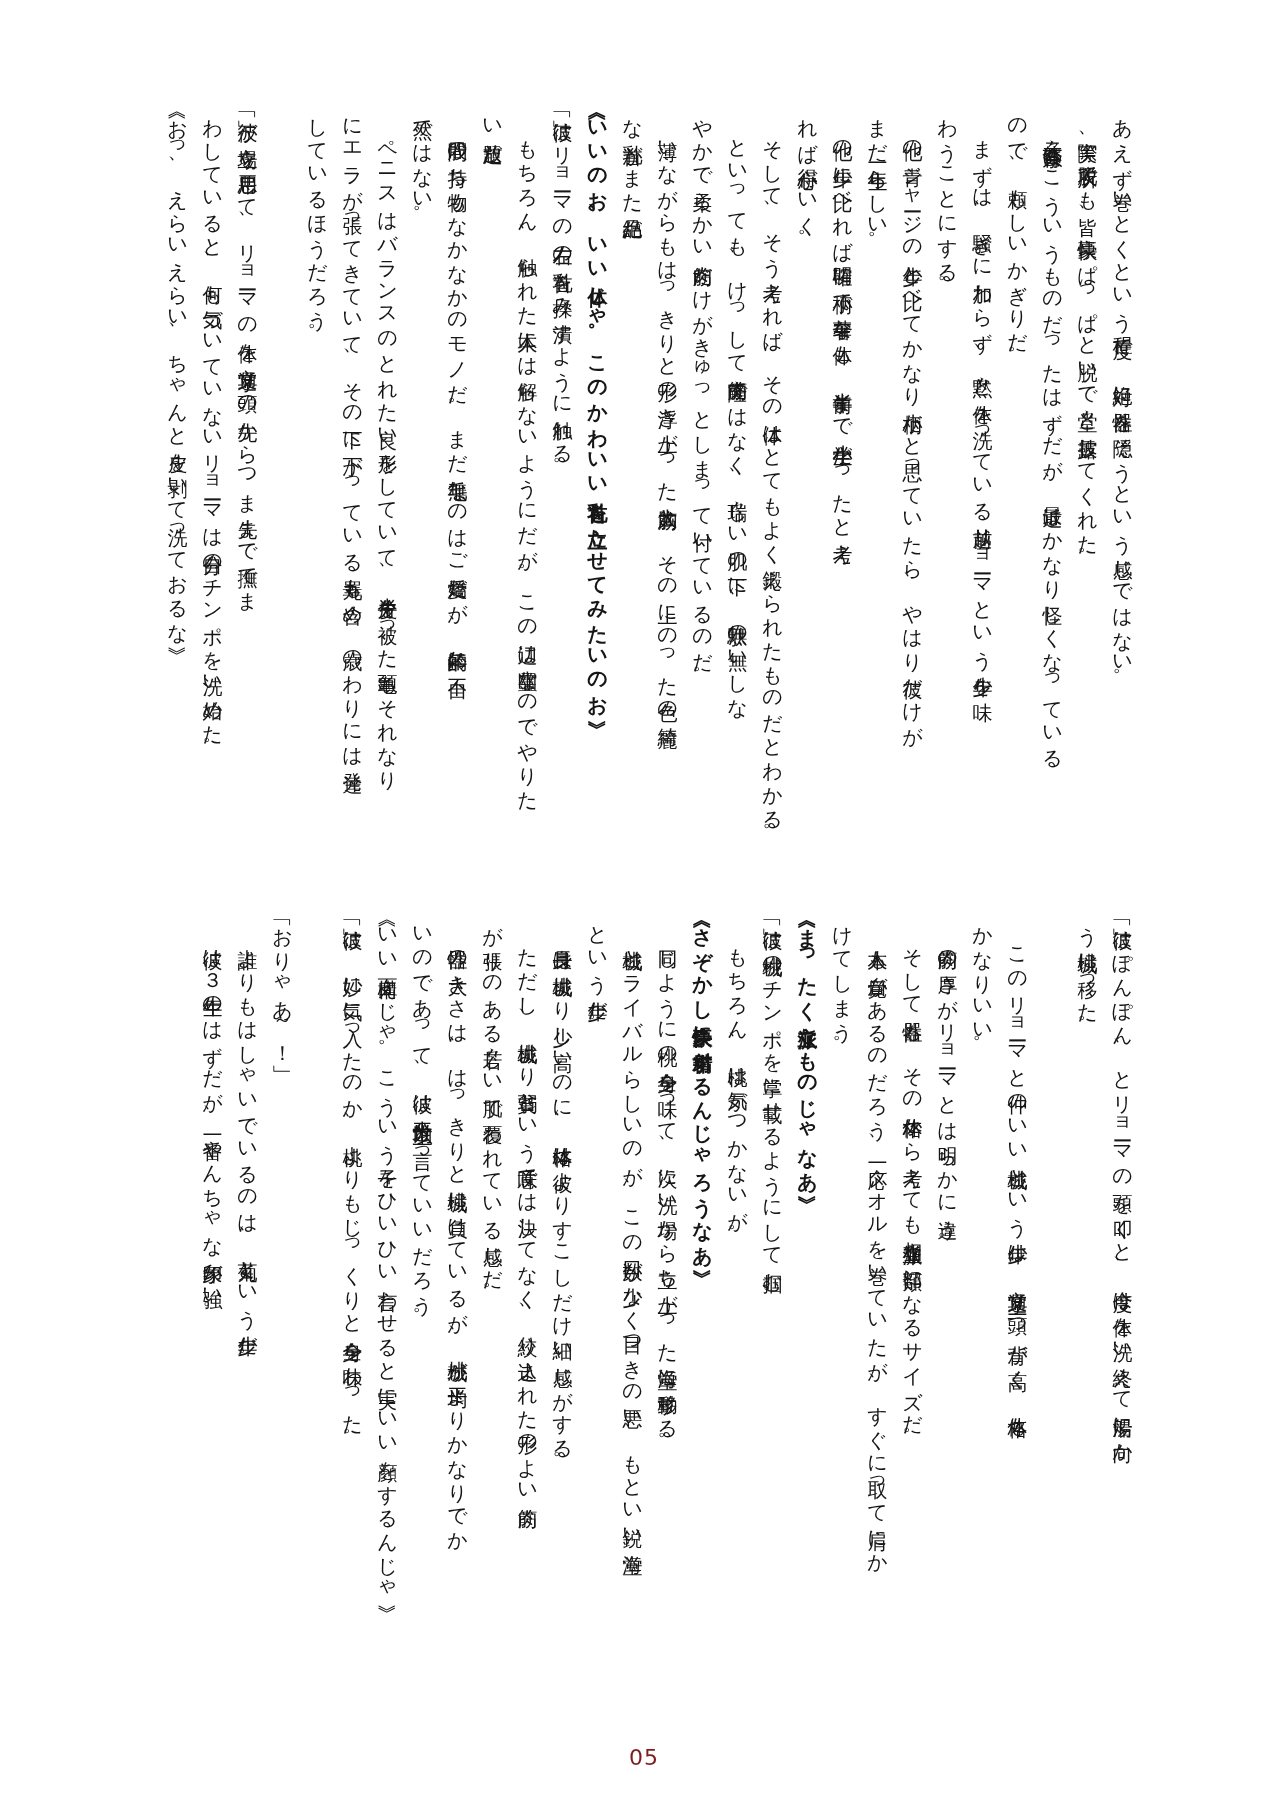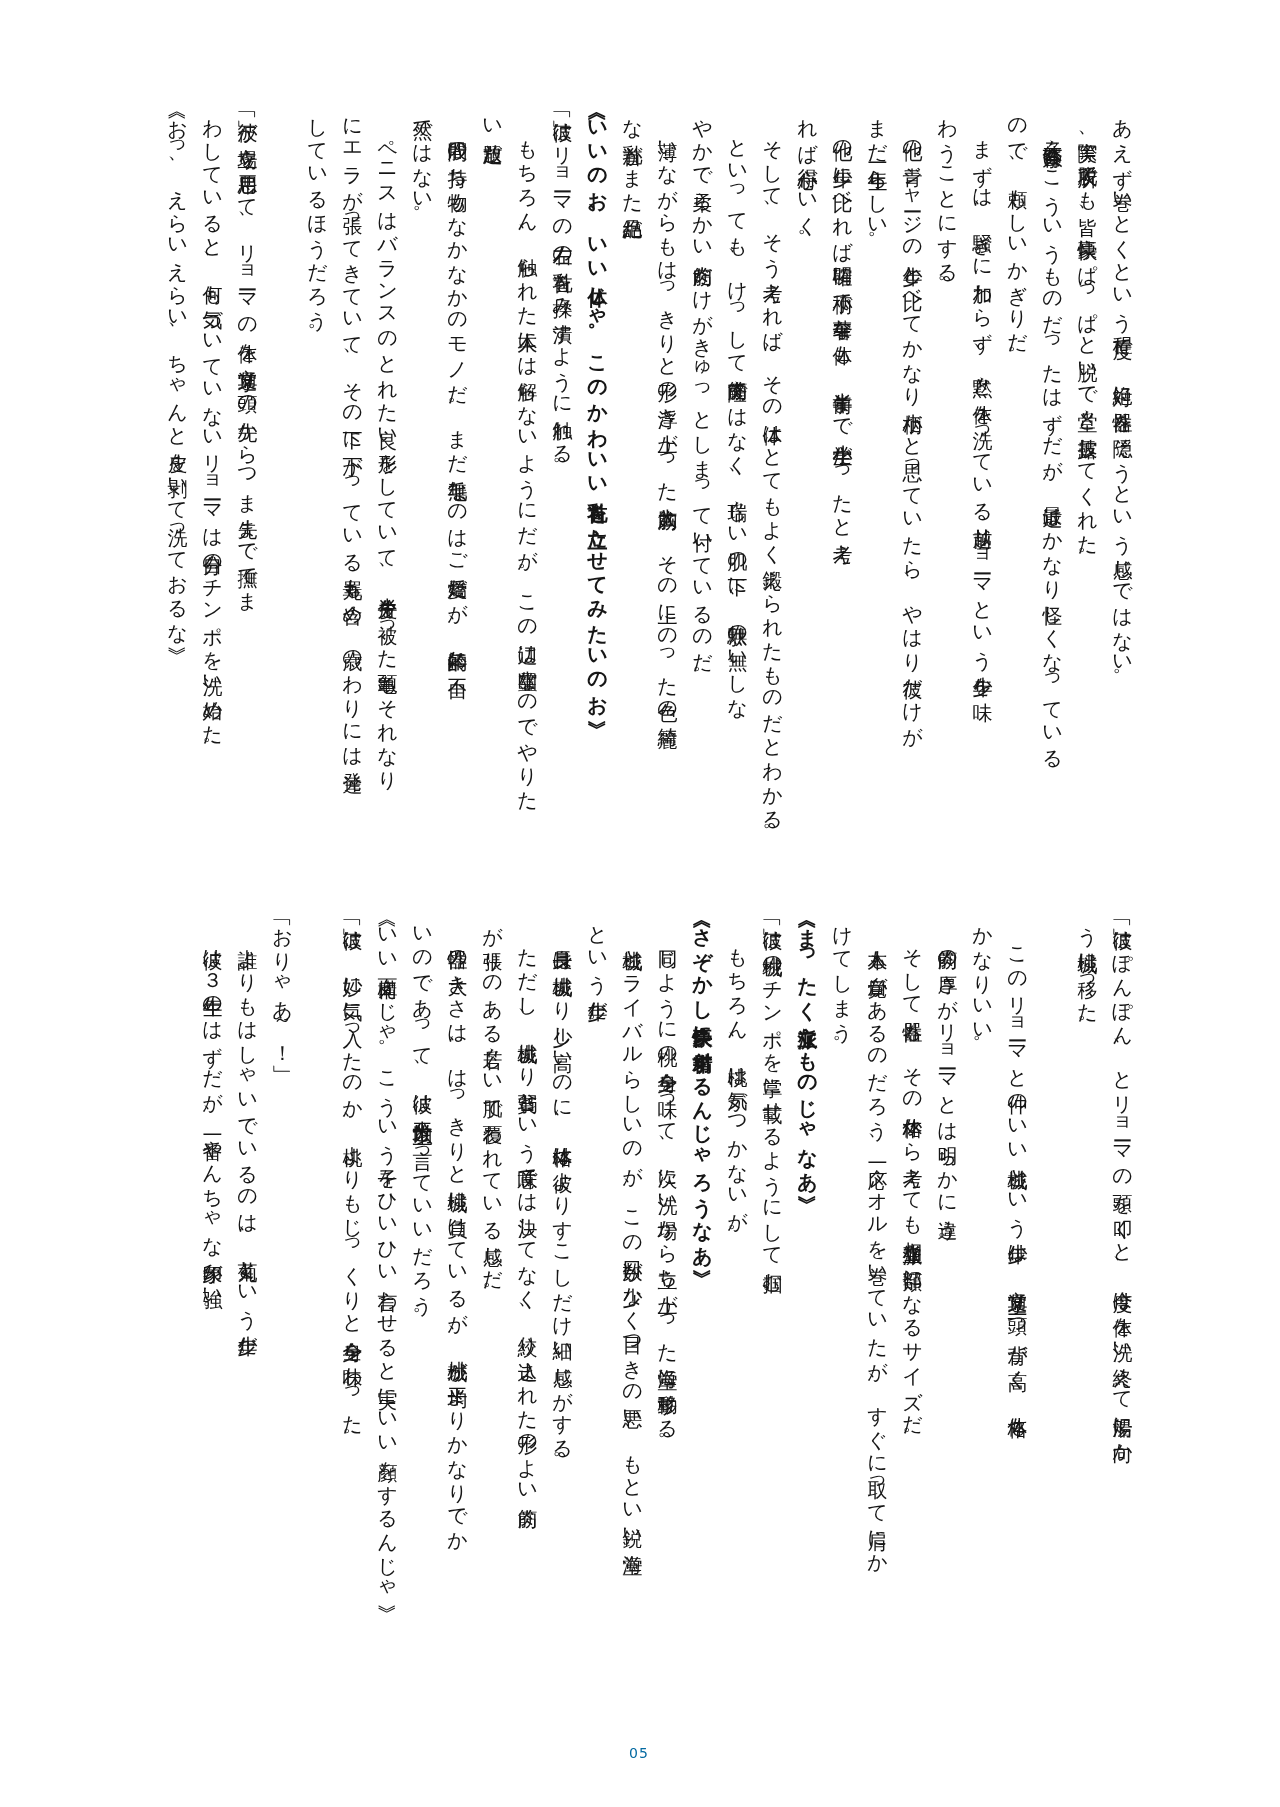--- a/index.html
+++ b/index.html
@@ -27,23 +27,23 @@
   .vtext .line.brush {
     font-family:"DejaVu Sans","Liberation Sans",sans-serif;
     font-weight:700;
   }
   .top-block    { top:105px; right:140px; }
   .bottom-block { top:913px; right:140px; }
   .page-number {
     position:absolute;
     top:1745px; left:629px;
     font-family:"DejaVu Sans","Liberation Sans",sans-serif;
-    font-size:14px;
+    font-size:22px;
     letter-spacing:1px;
-    color:#0369a1;
+    color:#7f1d1d;
   }
 </style>
 </head>
 <body>
 
 <div class="page">
   <div class="vtext top-block">
       <div class="line">あえず巻いとくという程度で、絶対に性器を隠そうという感じではない。</div>
       <div class="line">　実際、脱衣所でも皆、豪快にぱっぱと脱いで堂々と披露してくれた。</div>
       <div class="line">　元々体育会系はこういうものだったはずだが、最近はかなり怪しくなっている</div>

